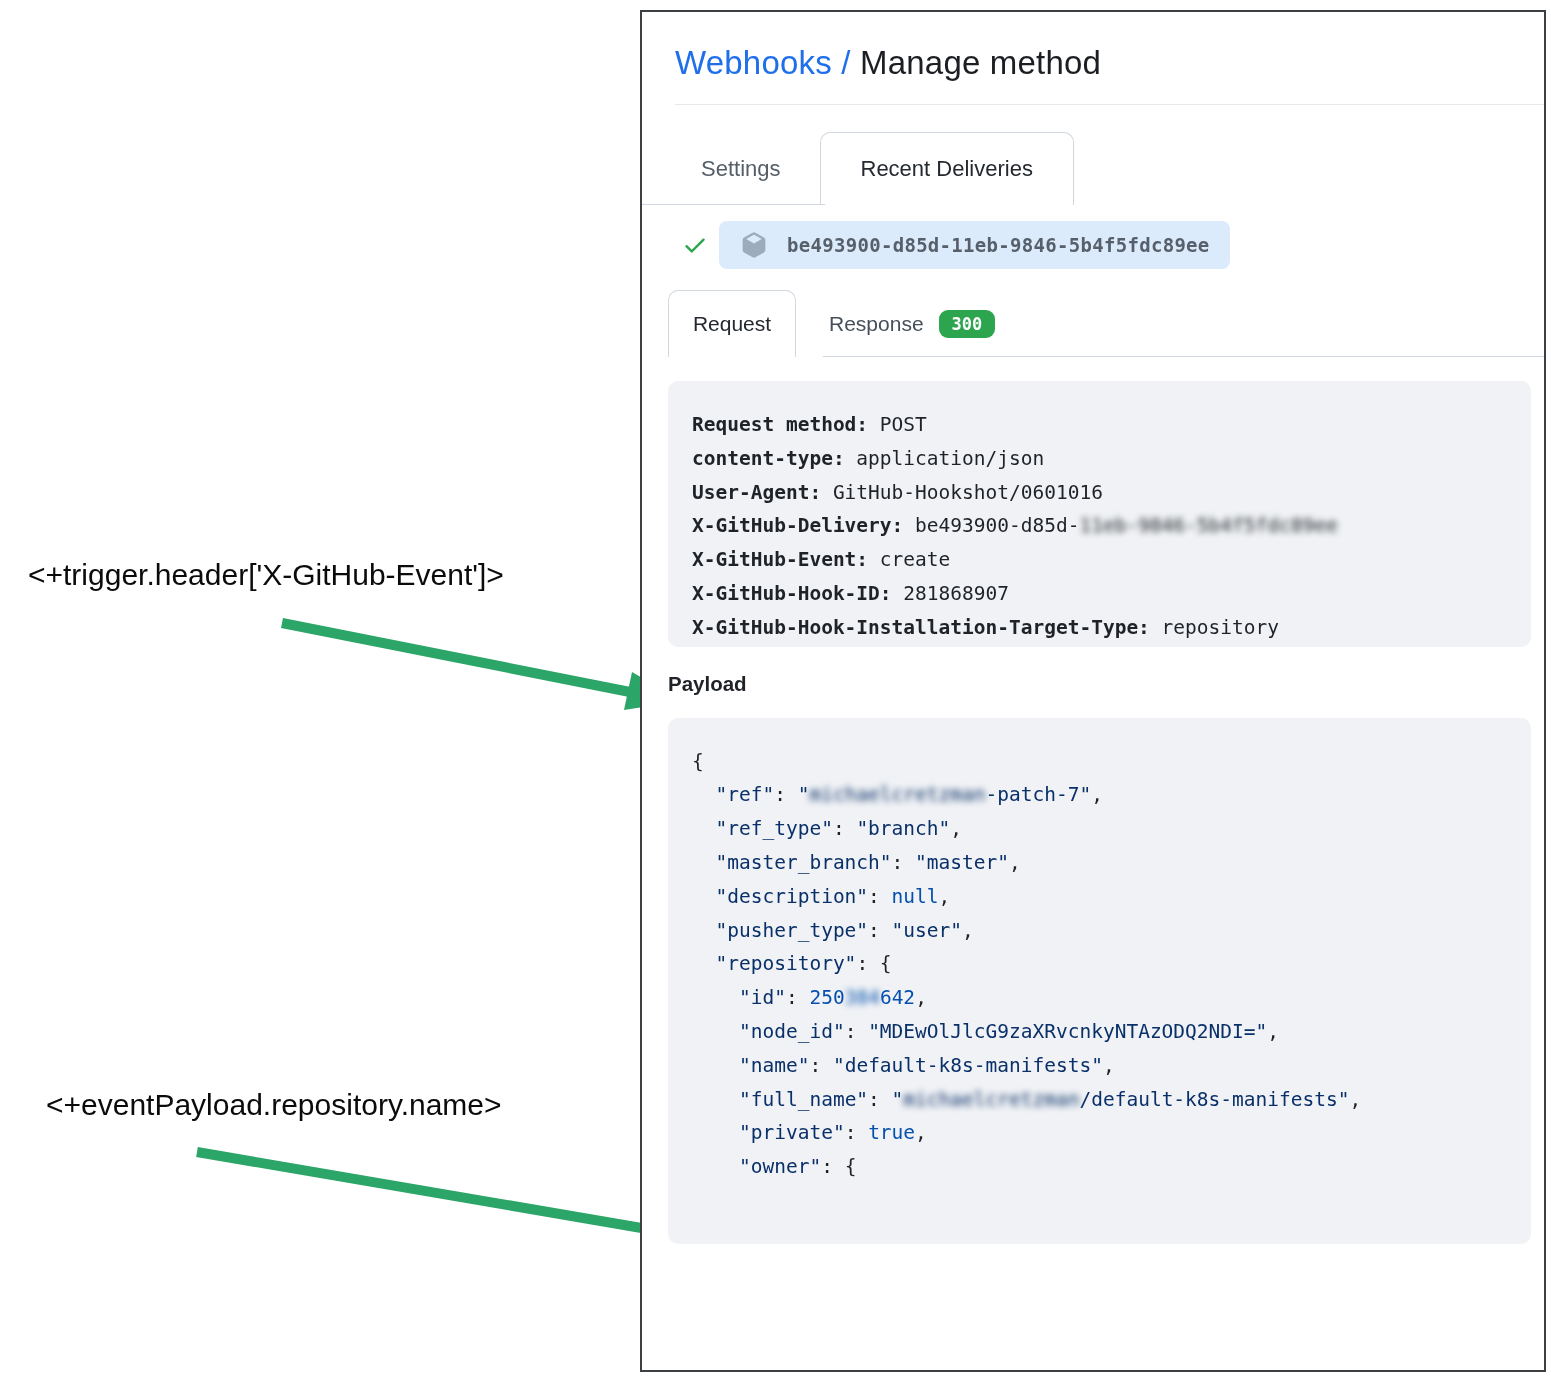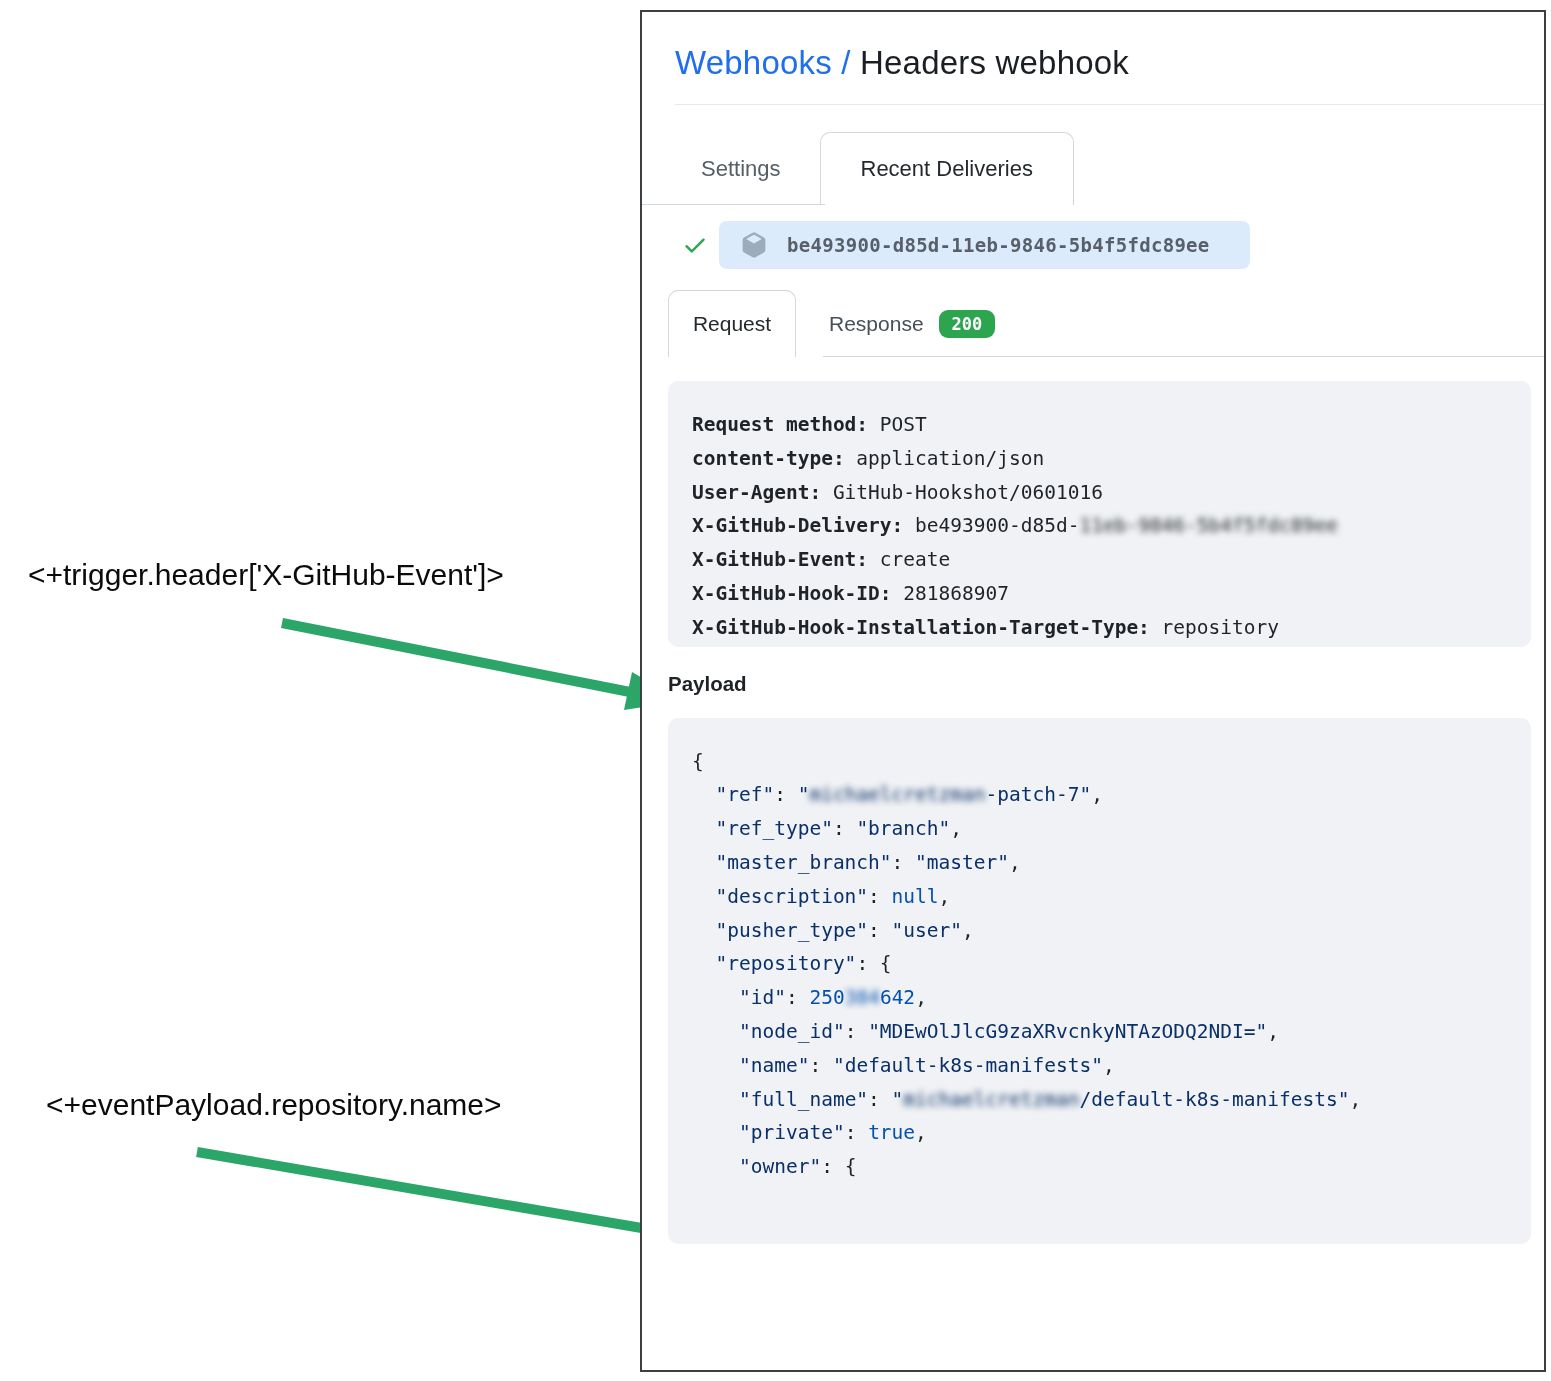--- a/index.html
+++ b/index.html
@@ -22,21 +22,21 @@
   .nav1-underline { position:absolute; bottom:0; left:-33px; width:183px; height:1.5px; background:#d0d7de; }
   .tab-plain1 { display:flex; align-items:center; padding:0 26px; font-size:22px; color:#565e67; cursor:pointer; }
   .tab-active1 { display:flex; align-items:center; margin-left:13px; padding:0 40px;
     background:#fff; border:1.5px solid #d0d7de; border-bottom:none; border-radius:10px 10px 0 0;
     font-size:22px; color:#24292f; cursor:pointer; }
 
   
   .delivery-row { display:flex; align-items:center; margin-top:16px; height:48px; }
   .check-wrap { width:26px; height:26px; margin-left:7px; flex:none; }
   .delivery-pill { display:flex; align-items:center; margin-left:11px; height:48px;
-    background:#dcebfc; border-radius:8px; padding:0 40px 0 22px; cursor:pointer; }
+    background:#dcebfc; border-radius:8px; padding:0 20px 0 22px; cursor:pointer; }
   .pkg-wrap { width:26px; height:26px; margin-right:20px; flex:none; }
   .delivery-id { font-family:"DejaVu Sans Mono", monospace; font-size:19px; font-weight:600;
     color:#57606a; letter-spacing:0.3px; }
 
   
   .nav2 { position:relative; display:flex; align-items:center; height:67px; margin-top:21px; }
   .nav2-underline { position:absolute; bottom:0; left:148px; right:-13px; height:1.5px; background:#d0d7de; }
   .tab-active2 { display:flex; align-items:center; justify-content:center; align-self:stretch;
     margin-left:-7px; width:128px; background:#fff; border:1.5px solid #d0d7de; border-bottom:none;
     border-radius:10px 10px 0 0; font-size:21px; font-weight:500; color:#24292f; cursor:pointer; }
@@ -83,21 +83,21 @@
     <polygon points="682,701 624,710 632,672" fill="#2ca568"></polygon>
   </g>
   <g>
     <line x1="197" y1="1152" x2="694" y2="1237" stroke="#2ca568" stroke-width="10"></line>
     <polygon points="746,1245 688,1254 695,1217" fill="#2ca568"></polygon>
   </g>
 </svg>
 
 <div class="panel">
 
-  <h1 class="page-title"><span class="crumb">Webhooks /</span> <span>Headers webhook</span></h1>
+  <h1 class="page-title"><span class="crumb">Webhooks /</span> <span>Manage method</span></h1>
 
   <div class="title-divider"></div>
 
   <div class="nav1">
     <div class="tab-plain1">Settings</div>
     <div class="tab-active1">Recent Deliveries</div>
     <div class="nav1-underline"></div>
   </div>
 
   <div class="delivery-row">
@@ -109,21 +109,21 @@
         <path d="M8.878.392a1.75 1.75 0 0 0-1.756 0l-5.25 3.045A1.75 1.75 0 0 0 1 4.951v6.098c0 .624.332 1.2.872 1.514l5.25 3.045a1.75 1.75 0 0 0 1.756 0l5.25-3.045c.54-.313.872-.89.872-1.514V4.951c0-.624-.332-1.2-.872-1.514L8.878.392ZM7.875 1.69a.25.25 0 0 1 .25 0l4.63 2.685L8 7.133 3.245 4.375l4.63-2.685ZM2.5 5.677v5.372c0 .09.047.171.125.216l4.625 2.683V8.432L2.5 5.677Zm6.25 8.271 4.625-2.683a.25.25 0 0 0 .125-.216V5.677L8.75 8.432v5.516Z" fill="#9dabbf"></path>
       </svg>
       <span class="delivery-id">be493900-d85d-11eb-9846-5b4f5fdc89ee</span>
     </div>
   </div>
 
   <div class="nav2">
     <div class="tab-active2">Request</div>
     <div class="tab-plain2">
       <span>Response</span>
-      <span class="status-badge">200</span>
+      <span class="status-badge">300</span>
     </div>
     <div class="nav2-underline"></div>
   </div>
 
   <div class="code-block" id="headers-code">
       <div class="cline"><span class="hk">Request method:</span><span class="hv"> POST</span></div>
       <div class="cline"><span class="hk">content-type:</span><span class="hv"> application/json</span></div>
       <div class="cline"><span class="hk">User-Agent:</span><span class="hv"> GitHub-Hookshot/0601016</span></div>
       <div class="cline"><span class="hk">X-GitHub-Delivery:</span><span class="hv"> be493900-d85d-</span><span class="hv blur">11eb-9846-5b4f5fdc89ee</span></div>
       <div class="cline"><span class="hk">X-GitHub-Event:</span><span class="hv"> create</span></div>

